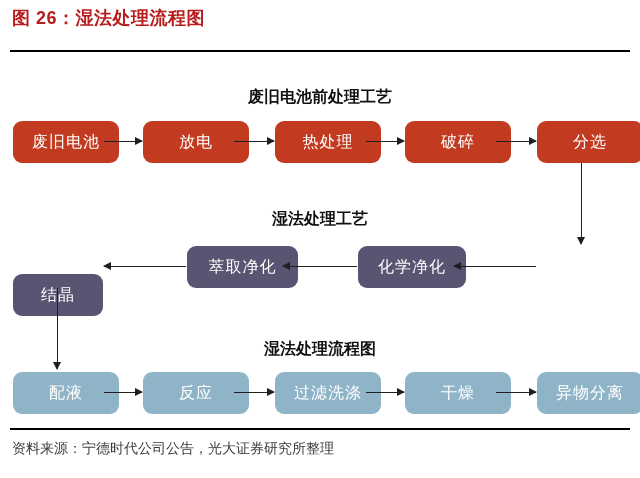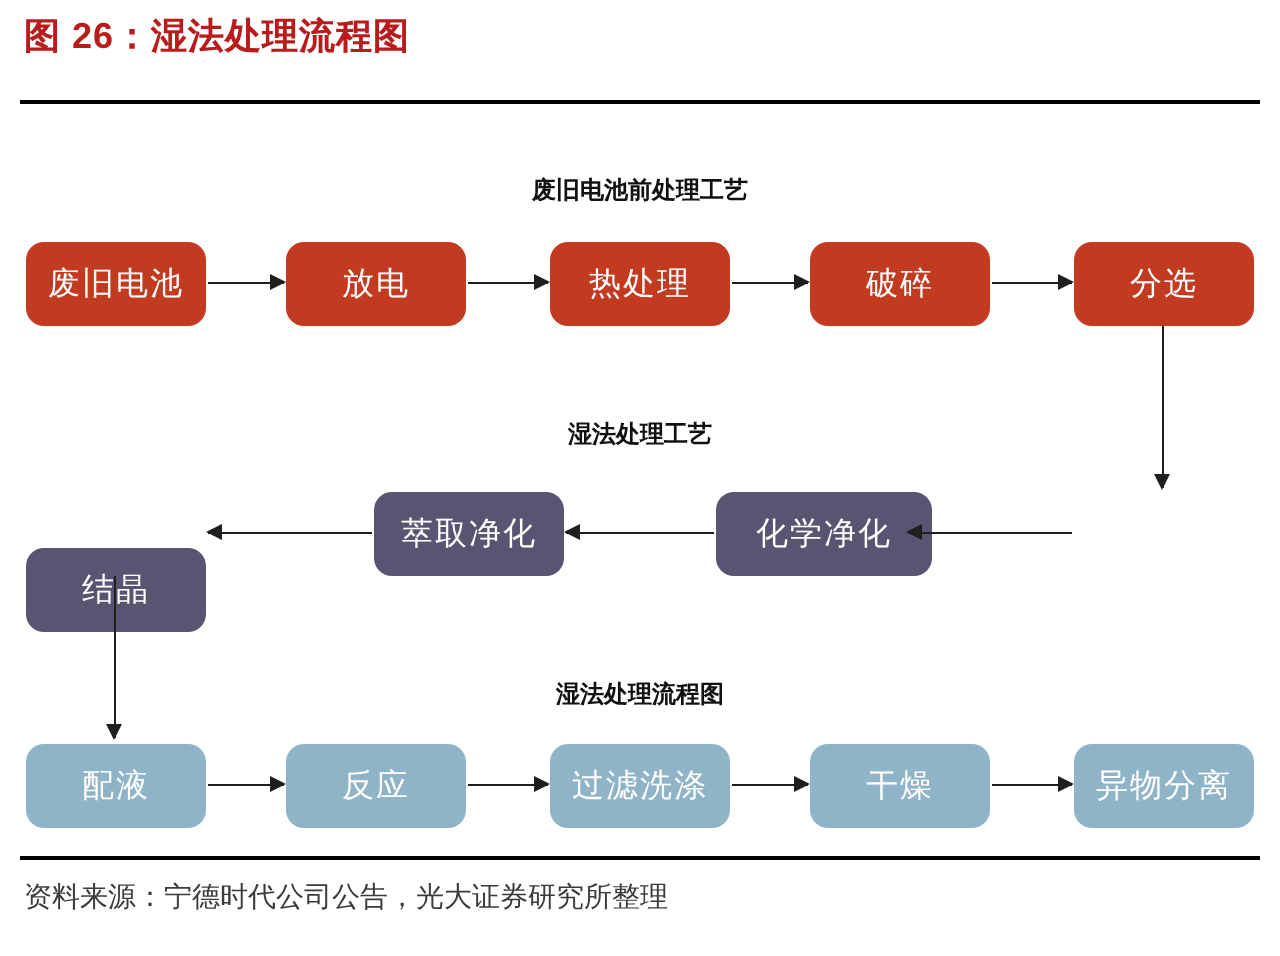--- a/index.html
+++ b/index.html
@@ -27,51 +27,51 @@
     height: 2px;
     background: #000000;
   }
   .rule.top { top: 50px; }
   .rule.bottom { top: 428px; }
   .stage-header {
     position: absolute;
     left: 0;
     width: 640px;
     text-align: center;
-    font-size: 12px;
+    font-size: 16px;
     font-weight: bold;
     color: #111111;
     white-space: nowrap;
   }
   .stage-header.h1 { top: 87px; }
   .stage-header.h2 { top: 209px; }
   .stage-header.h3 { top: 339px; }
   .box {
     position: absolute;
-    width: 90px;
+    width: 106px;
     height: 42px;
     border-radius: 9px;
     color: #ffffff;
     font-size: 16px;
     display: flex;
     align-items: center;
     justify-content: center;
     white-space: nowrap;
     letter-spacing: 1px;
   }
   .box.stage1 { background: var(--pretreatment-box, #c23b20); top: 121px; }
   .box.stage2 { background: var(--wet-process-box, #585471); top: 246px; }
   .box.stage3 { background: var(--precursor-box, #8fb4c7); top: 372px; }
 
   
   .c1 { left: 13px; }  .c2 { left: 143px; } .c3 { left: 275px; }
   .c4 { left: 405px; } .c5 { left: 537px; }
   
   .w1 { left: 13px;  width: 90px; margin-top: 28px; }
-  .w2 { left: 187px; width: 95px; }
+  .w2 { left: 187px; width: 111px; }
   .w3 { left: 358px; width: 108px; }
   .w4 { left: 537px; width: 90px; }
 
   .arrow-h {
     position: absolute;
     height: 0;
     border-top: 1.5px solid var(--arrow, #1f1f1f);
   }
   .arrow-h.dir-right::after {
     content: ""; position: absolute; right: -1px; top: -5.5px;

